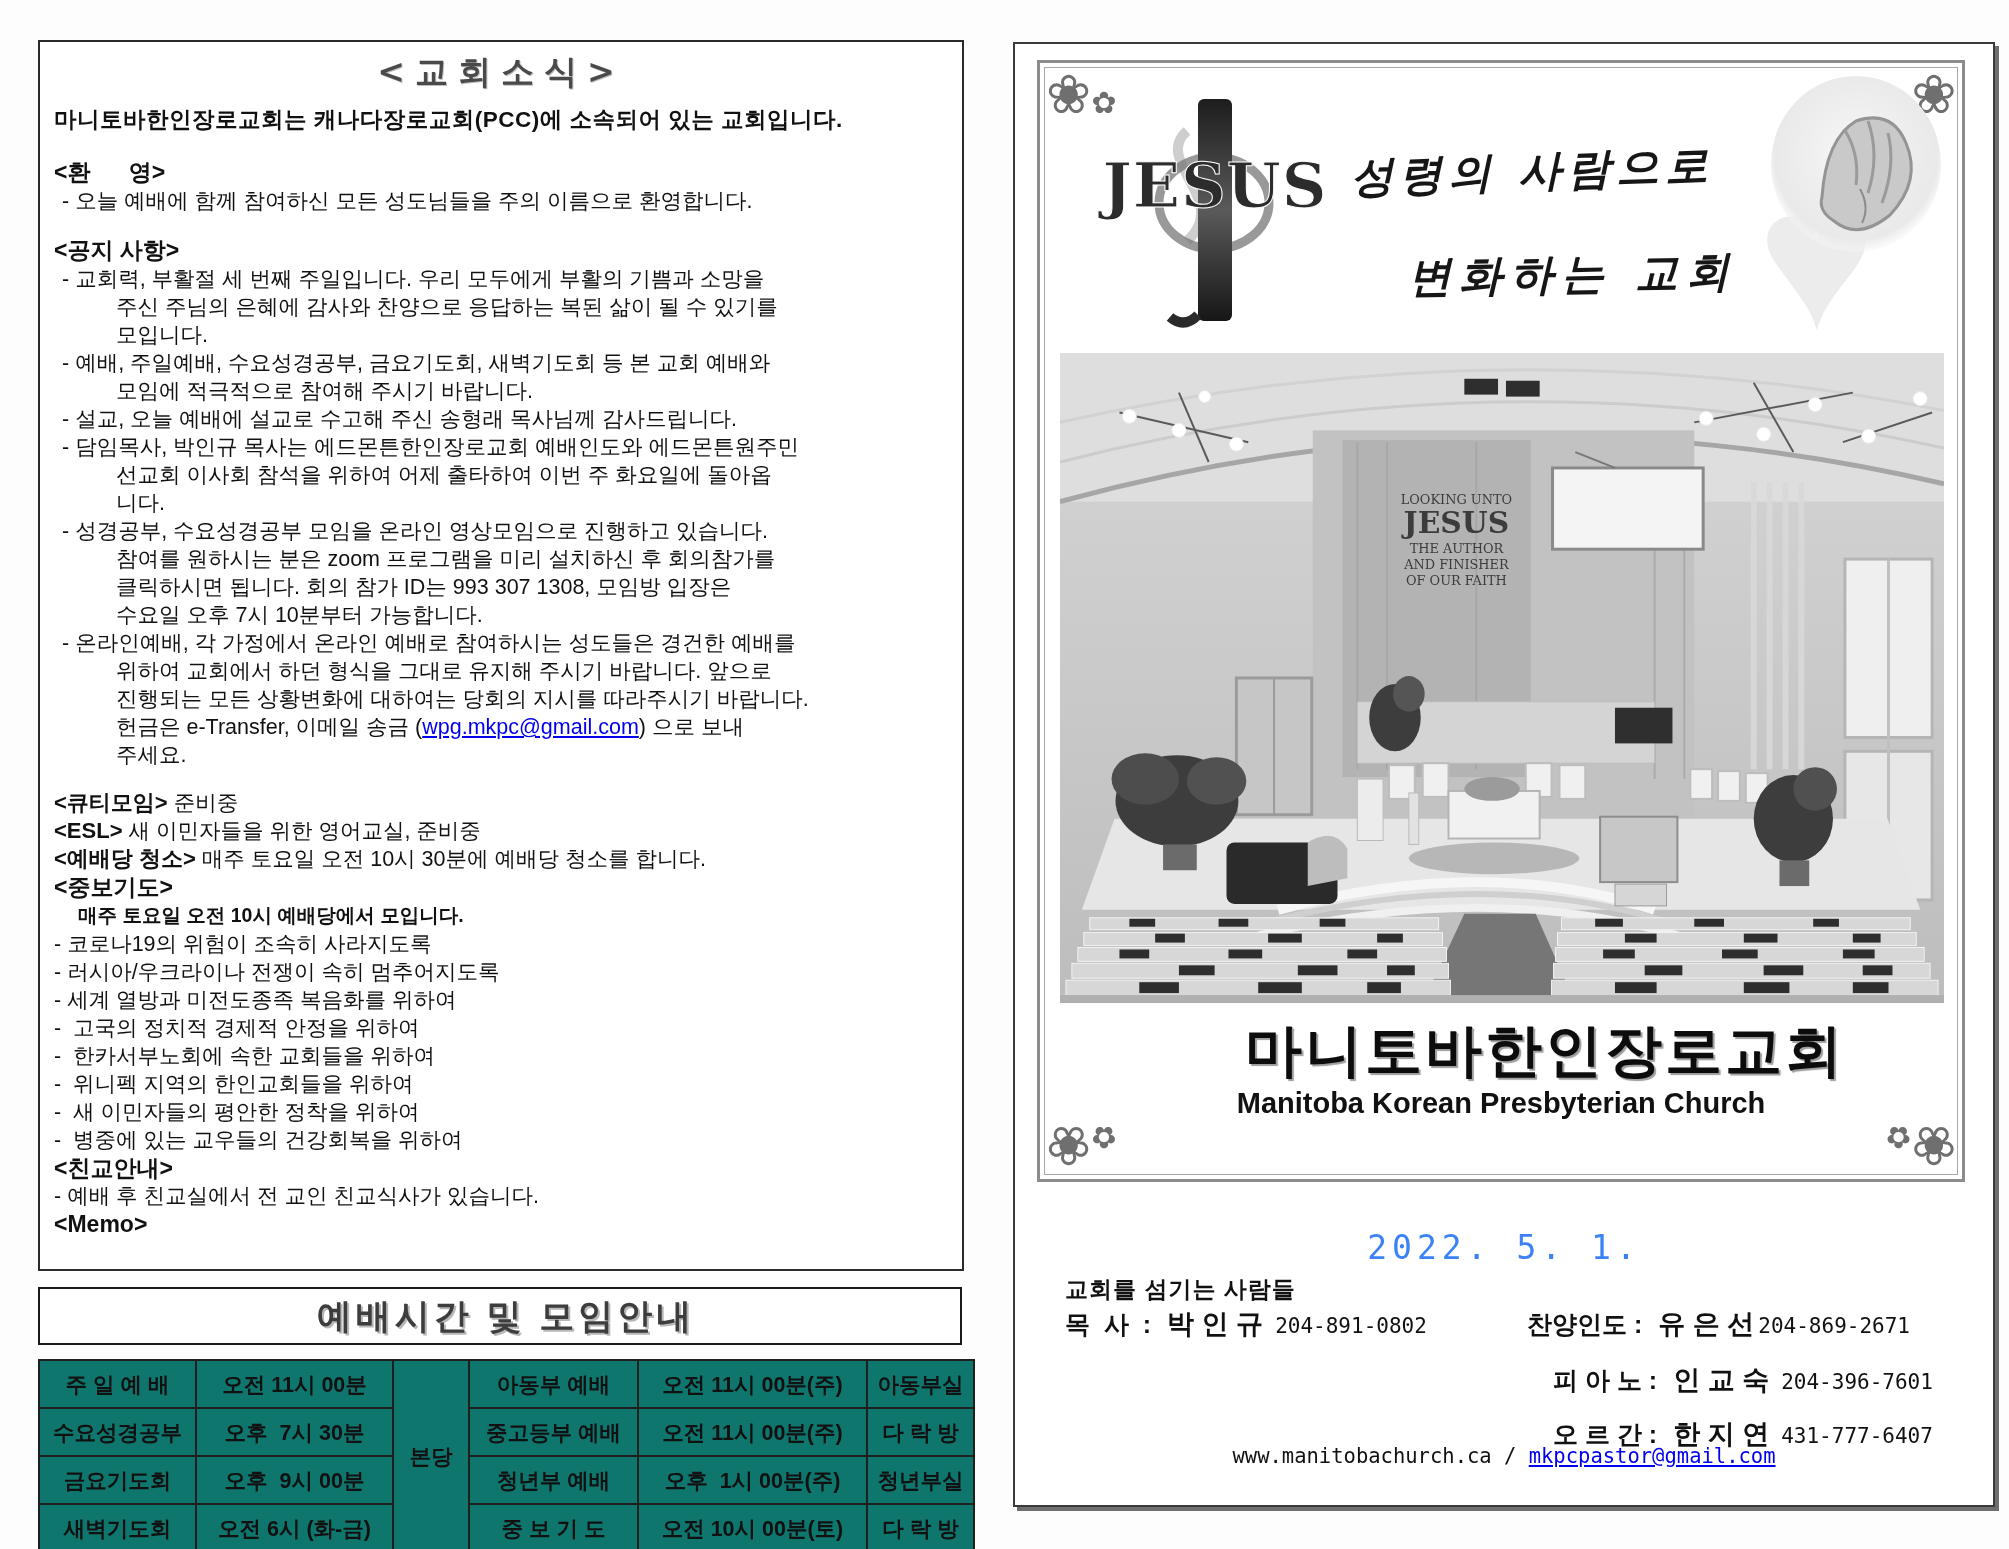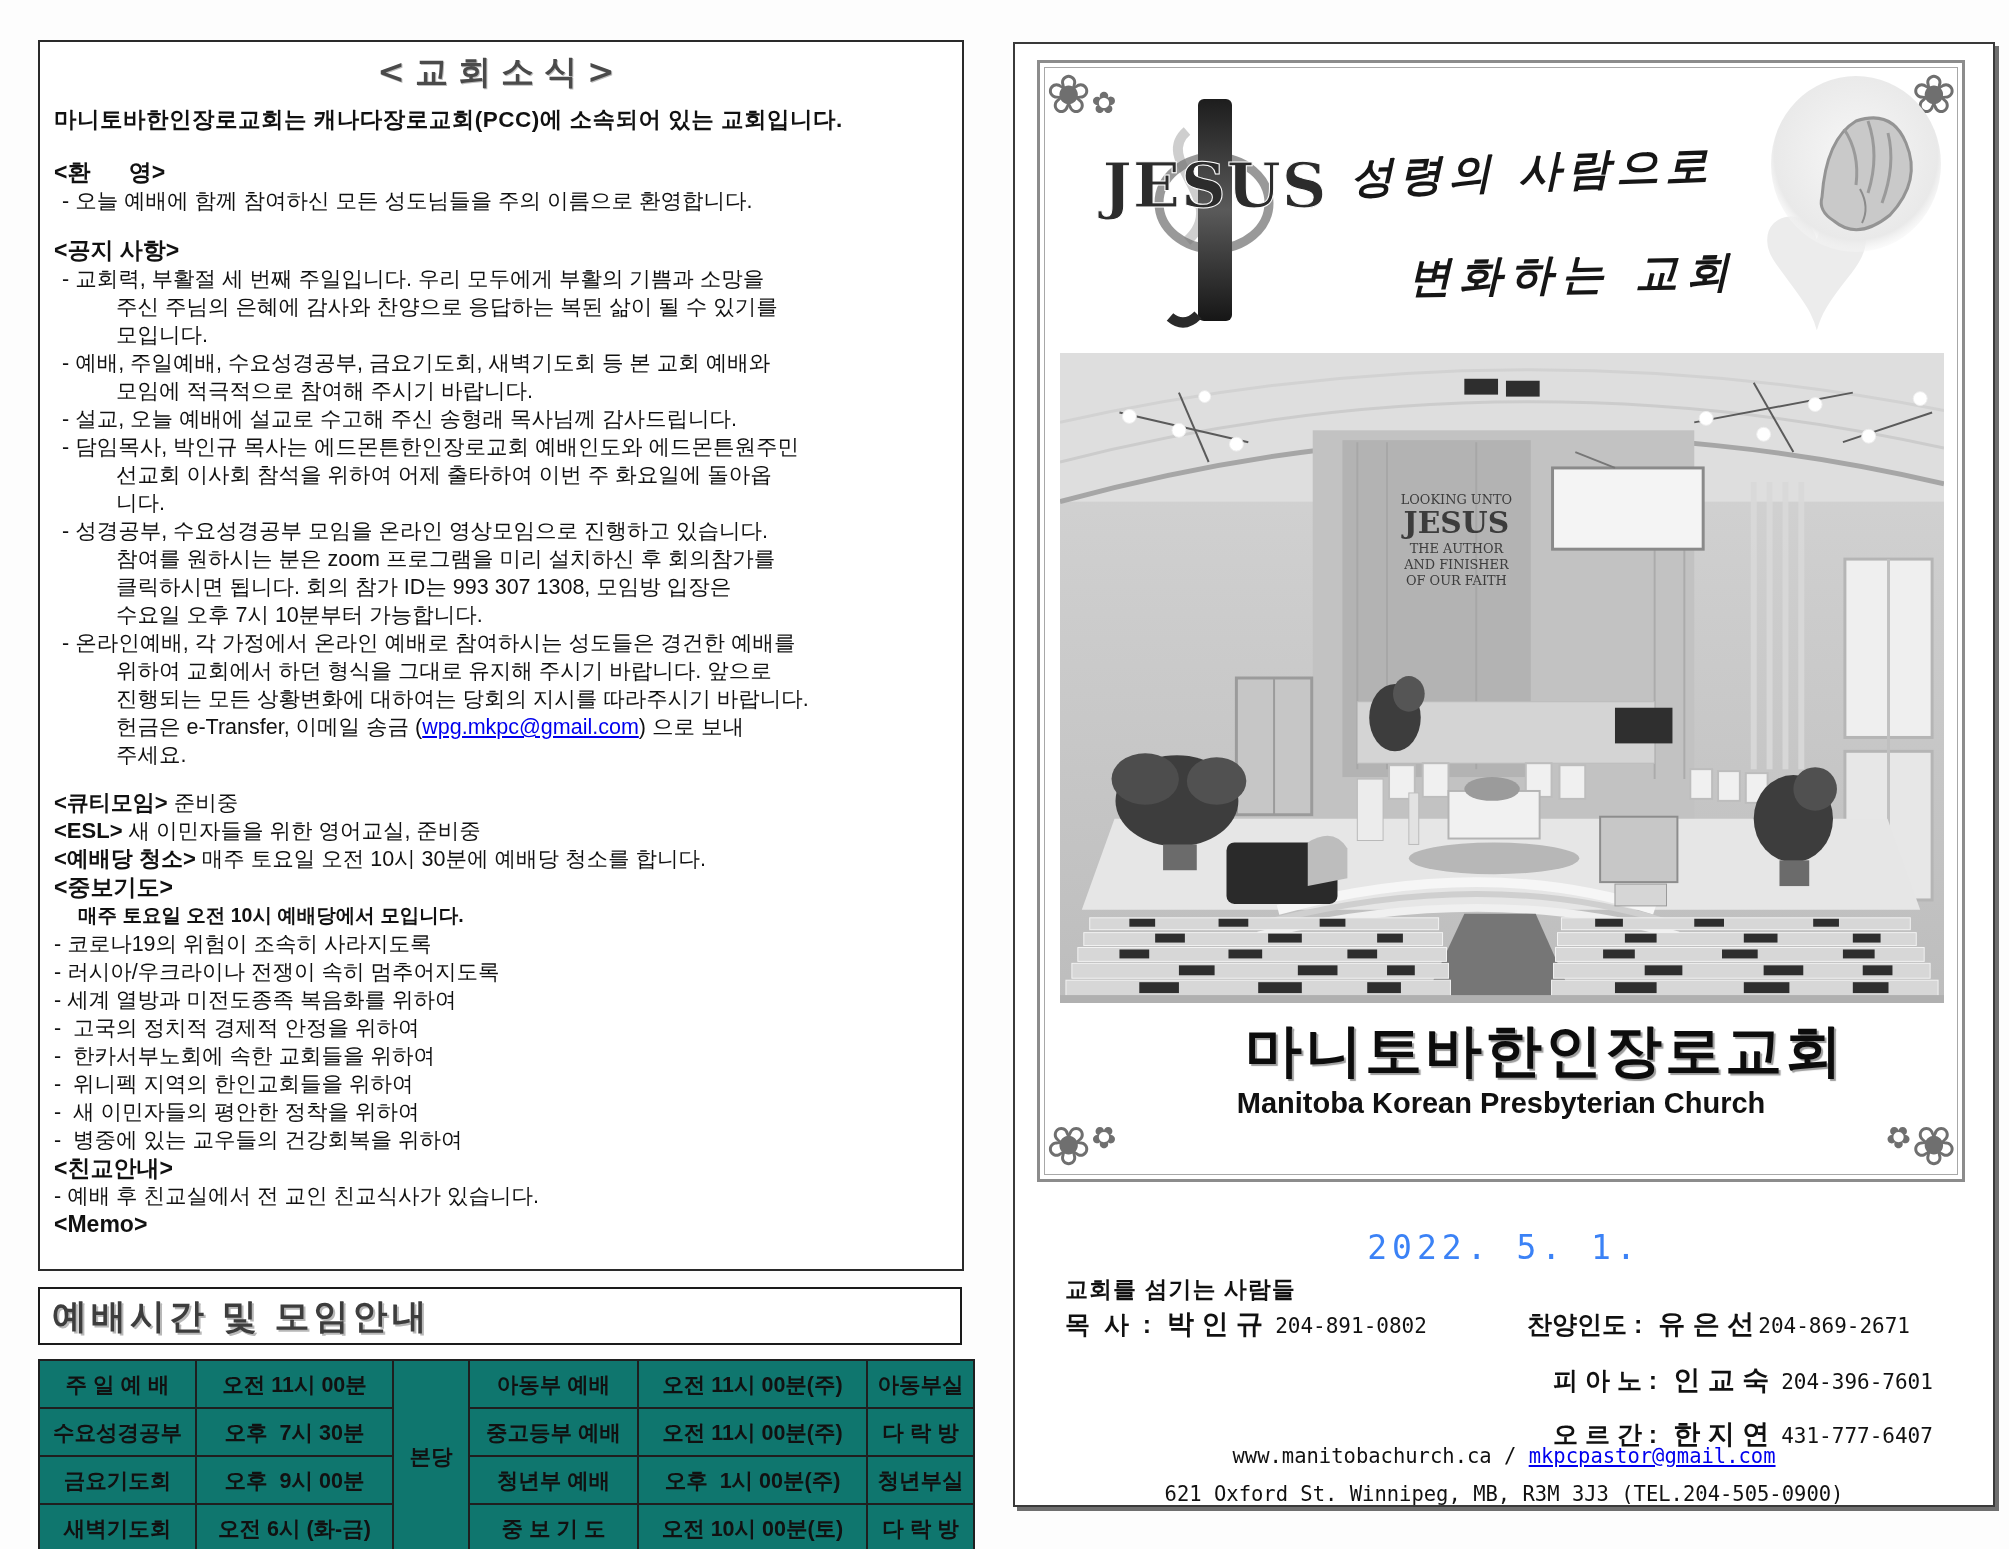--- a/index.html
+++ b/index.html
@@ -15,21 +15,21 @@
   .ln{font-size:21.5px;line-height:28px;white-space:pre;}
   .intro{font-size:22.5px;font-weight:800;line-height:30px;margin-bottom:22px;letter-spacing:.5px;}
   .hd{font-size:23px;font-weight:800;line-height:30px;margin-top:20px;white-space:pre;}
   .hd-inline{font-weight:800;font-size:22px;}
   .bu{padding-left:8px;}
   .ind{padding-left:62px;}
   .meet{font-size:19.5px;font-weight:700;line-height:29px;padding-left:24px;white-space:pre;}
   .mail{color:#0000ee;text-decoration:underline;cursor:pointer;}
   
   #sched-head{position:absolute;left:0;top:1247px;width:924px;height:58px;border:2px solid #1a1a1a;
-              background:#fff;display:flex;align-items:center;padding-left:12px;box-sizing:border-box;}
+              background:#fff;display:flex;align-items:center;padding-left:12px;box-sizing:border-box;justify-content:center;}
   #sched-head .t{font-size:35px;font-weight:900;color:#3d3d3d;letter-spacing:4px;
                  text-shadow:2px 2px 0 #b8b8b8;}
   #sched-table{position:absolute;left:0;top:1319px;border-collapse:collapse;table-layout:fixed;}
   #sched-table td{border:2px solid #1f1f1f;font-size:21.5px;font-weight:800;text-align:center;
                   height:44px;white-space:pre;background:#0f766e;}
   
   #right-page{position:absolute;left:1013px;top:42px;width:982px;height:1465px;border:2px solid #3a3a3a;
               background:#fff;box-shadow:4px 4px 0 #6f6f6f;box-sizing:border-box;}
   #frame{position:absolute;left:22px;top:16px;width:928px;height:1122px;border:3px solid #8c8c8c;box-sizing:border-box;}
   #frame .frame-inner{position:absolute;inset:4px;border:1px solid #a8a8a8;pointer-events:none;}
@@ -397,15 +397,14 @@
     </div>
     <div class="prow" style="left:538px;top:1372px;">
       <span class="role">오 르 간 :</span>
       <span class="pname">한 지 연</span>
       <span class="phone">431-777-6407</span>
     </div>
 
     <div id="web-line">
       <span>www.manitobachurch.ca</span><span style="white-space:pre;"> / </span><a class="mail">mkpcpastor@gmail.com</a>
     </div>
-    <div id="addr-line">621 Oxford St. Winnipeg, MB, R3M 3J3 (TEL.204-505-0900)</div>
   </div>
 </div>
 
 </body></html>

